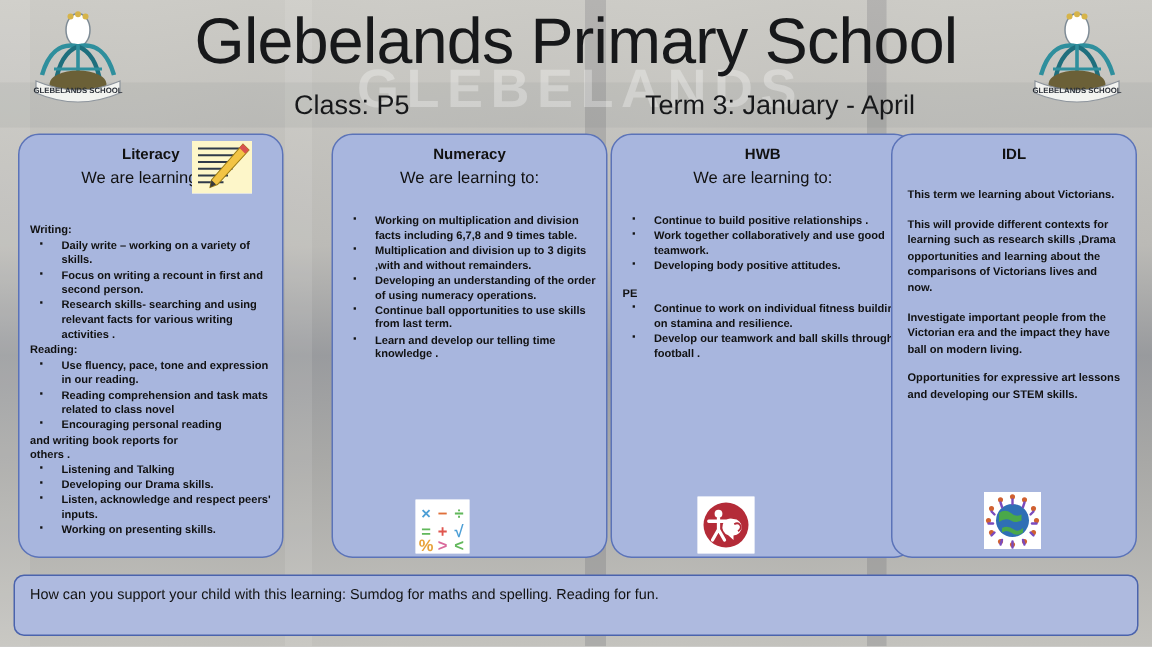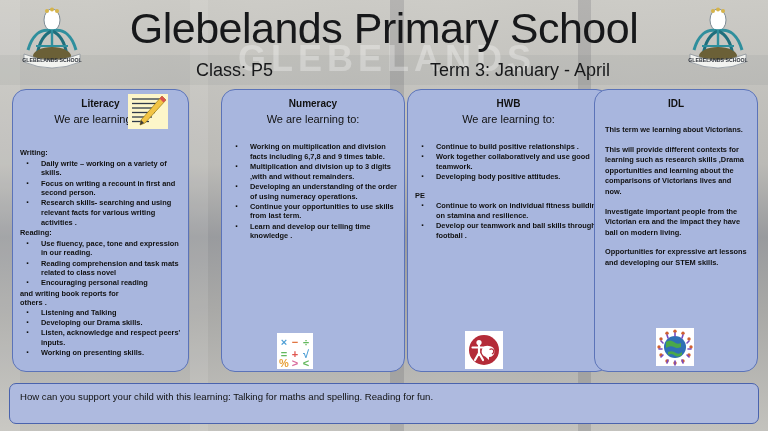--- a/index.html
+++ b/index.html
@@ -287,21 +287,21 @@
   </svg>
 
   <div class="panel p-numeracy">
     <div class="panel-title">Numeracy</div>
     <div class="panel-sub">We are learning to:</div>
     <div class="panel-body" style="margin-top:16px;">
       <ul class="bullets">
         <li>Working on multiplication and division facts including 6,7,8 and 9  times table.</li>
         <li>Multiplication and division up to 3 digits ,with and without remainders.</li>
         <li>Developing an understanding of the order of using numeracy operations.</li>
-        <li>Continue your opportunities to use skills from last term.</li>
+        <li>Continue ball opportunities to use skills from last term.</li>
         <li>Learn and develop our telling time knowledge .</li>
       </ul>
     </div>
   </div>
 
   <svg class="icon-box num-icon" viewBox="0 0 36 36">
     <rect x="0" y="0" width="36" height="36" fill="#ffffff"></rect>
     <g font-family="Liberation Sans, sans-serif" font-size="11" font-weight="700" text-anchor="middle">
       <text x="7" y="13" fill="#4d9fd6">×</text>
       <text x="18" y="13" fill="#e0703a">−</text>
@@ -382,16 +382,16 @@
       <line x1="19" y1="37" x2="19" y2="33"></line>
         <line x1="11" y1="35" x2="12" y2="32"></line>
       <line x1="5" y1="29" x2="7" y2="27"></line>
         <line x1="3" y1="21" x2="6" y2="21"></line>
       <line x1="5" y1="13" x2="7" y2="15"></line>
         <line x1="11" y1="7" x2="12" y2="10"></line>
     </g>
   </svg>
 
   <div class="footer">
-    <div class="footer-text">How can you support your child with this learning: Talking for maths and spelling. Reading for fun.</div>
+    <div class="footer-text">How can you support your child with this learning: Sumdog for maths and spelling. Reading for fun.</div>
   </div>
 
 </div>
 
 </body></html>

